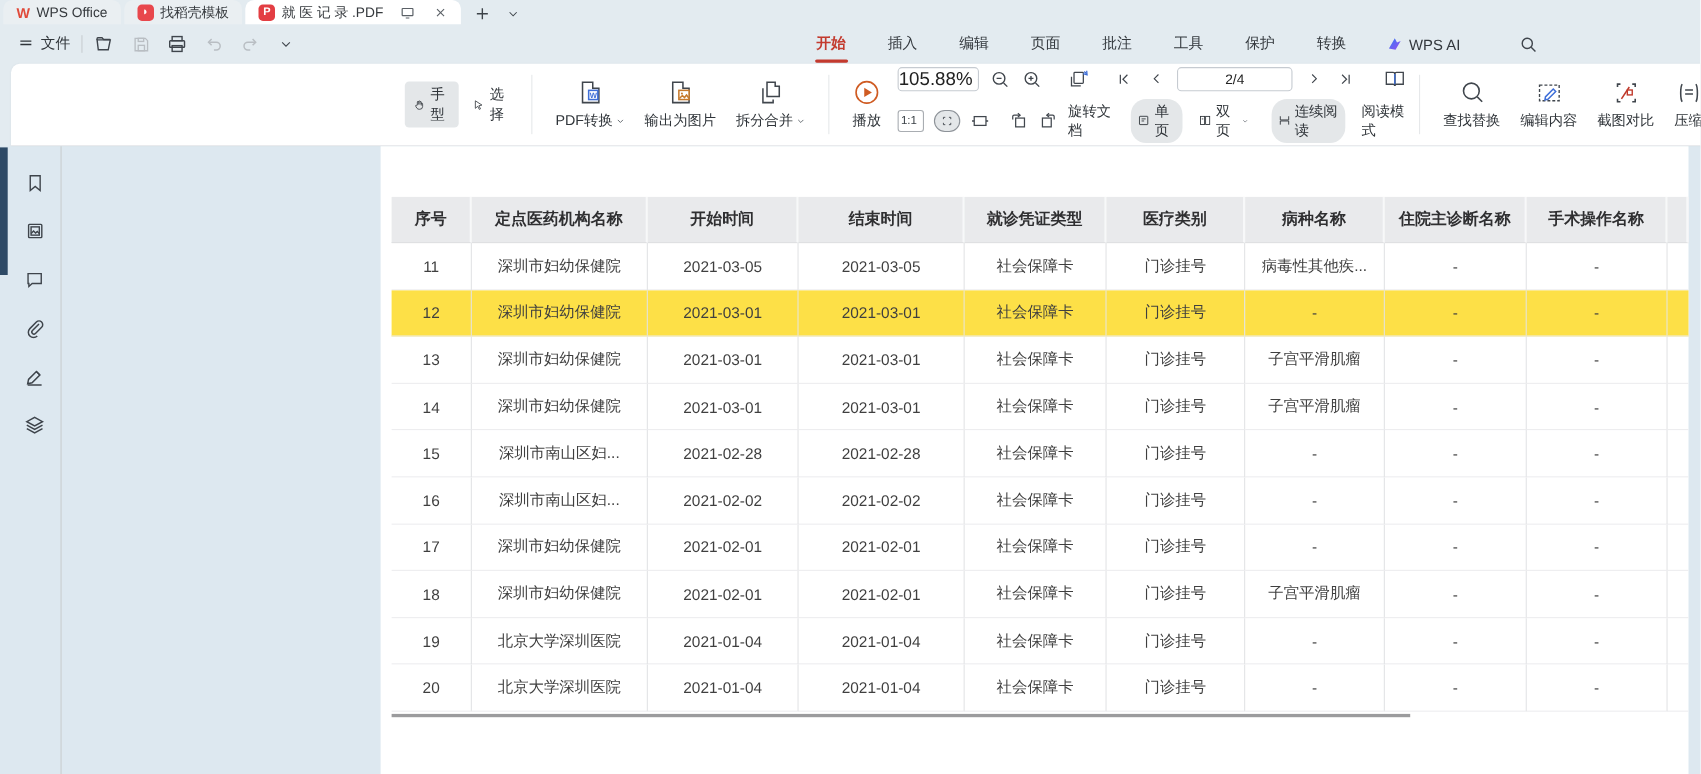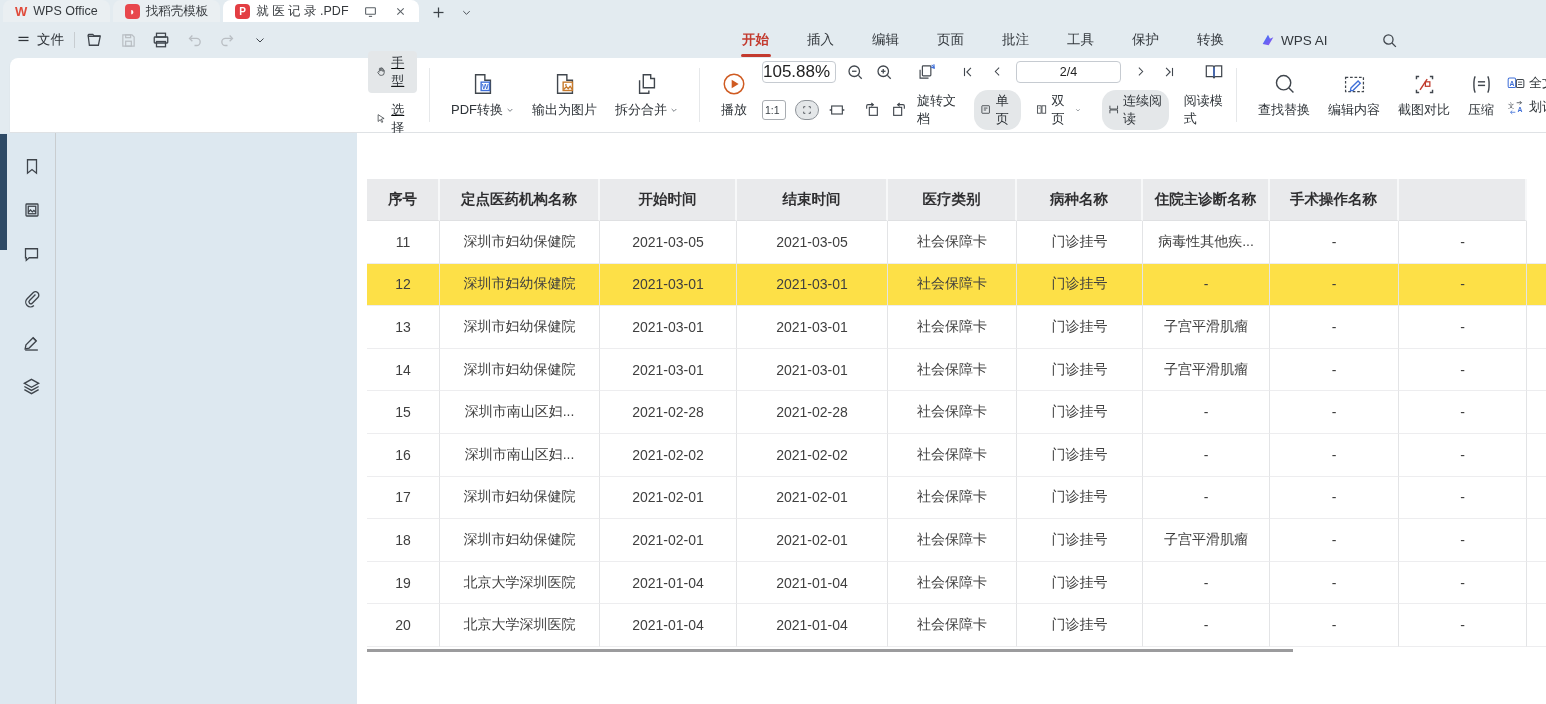--- a/index.html
+++ b/index.html
@@ -34,21 +34,21 @@
          bottom:-2px; width:30px; height:3px; background:#c33a2e; border-radius:2px; }
   .wpsai { display:flex; align-items:center; gap:5px; font-size:13.5px; color:#33383d; }
   .menu-search { margin-left:18px; color:#3f454c; }
 
   
   .toolbar { position:absolute; left:10px; top:58px; right:0; height:75px; background:#fff;
              border-radius:8px 0 0 0; border-bottom:1px solid #dfe2e5; box-shadow:0 1px 2px rgba(60,70,80,.07);
              display:flex; align-items:center; }
   .tb-spacer { width:358px; flex:0 0 auto; }
   .tb-divider { width:1px; height:54px; background:#e6e8ea; margin:0 12px; flex:0 0 auto; }
-  .tb-col { display:flex; flex-direction:column; gap:5px;text-decoration:underline; }
+  .tb-col { display:flex; gap:5px; }
   .tb-pill { display:flex; align-items:center; gap:5px; font-size:13px; color:#2f3439; padding:3px 8px; border-radius:4px; }
   .tb-pill.selected { background:#e4e7e9; }
   .tb-big { display:flex; flex-direction:column; align-items:center; gap:4px; font-size:13px; color:#2f3439;
             padding:2px 9px; white-space:nowrap; }
   .tb-big .lbl { display:flex; align-items:center; gap:3px; }
   .caret { width:8px; height:8px; }
   .tb-grid { display:flex; flex-direction:column; gap:7px; margin-left:6px; }
   .tb-row { display:flex; align-items:center; gap:9px; font-size:13px; color:#2f3439; }
   .zoombox { width:74px; height:22px; border:1px solid #c6cbd1; border-radius:4px; background:#fff;
              display:flex; align-items:center; justify-content:center; gap:4px; font-size:17px; color:#222; }
@@ -63,21 +63,21 @@
   .tb-right-row { display:flex; align-items:center; gap:4px; font-size:13px; color:#2f3439; white-space:nowrap; }
 
   
   .content { position:absolute; left:0; top:133px; right:0; bottom:0; background:#dde8f0; }
   .panel-thumb { position:absolute; left:0; top:1px; width:7px; height:116px; background:#2e4a66; }
   .side-icons { position:absolute; left:8px; top:0; width:47px; bottom:0; display:flex; flex-direction:column;
                 align-items:center; padding-top:22px; gap:22px; color:#3e444b; }
   .side-sep { position:absolute; left:55px; top:0; bottom:0; width:1px; background:#c9cdd0; }
   .sbtn { width:22px; height:22px; display:flex; align-items:center; justify-content:center; }
 
-  .page { position:absolute; left:357px; top:0; width:1189px; bottom:0; background:#ffffff; }
+  .page { position:absolute; left:346px; top:0; width:1189px; bottom:0; background:#ffffff; }
 
   .table { position:absolute; left:10px; top:46px; width:1179px; font-size:14px; color:#3f3f3f; }
   .t-row { display:grid; grid-template-columns:73px 160px 137px 151px 129px 126px 127px 129px 128px 19px; }
   .t-row.head { height:42px; }
   .t-row.body { height:42.6px; }
   .t-cell { display:flex; align-items:center; justify-content:center; overflow:hidden; white-space:nowrap;
             border-right:1px solid #e3e4e6; border-bottom:1px solid #ededef; padding:0 6px; }
   .t-cell:last-child { border-right:none; }
   .head .t-cell { background:#e9eaec; font-weight:bold; color:#2f2f31; font-size:14.5px;
                   border-right:2px solid #f7f8f9; border-bottom:1px solid #dfe0e2; }
@@ -510,20 +510,21 @@
     </div>
     <div class="side-sep"></div>
 
     <div class="page">
       <div class="table">
         <div class="t-row head" id="thead">
             <div class="t-cell">序号</div>
             <div class="t-cell">定点医药机构名称</div>
             <div class="t-cell">开始时间</div>
             <div class="t-cell">结束时间</div>
+            <div class="t-cell">就诊凭证类型</div>
             <div class="t-cell">医疗类别</div>
             <div class="t-cell">病种名称</div>
             <div class="t-cell">住院主诊断名称</div>
             <div class="t-cell">手术操作名称</div>
             <div class="t-cell"></div>
           </div>
         <div id="tbody">
             <div class="t-row body">
               <div class="t-cell">11</div>
               <div class="t-cell">深圳市妇幼保健院</div>

